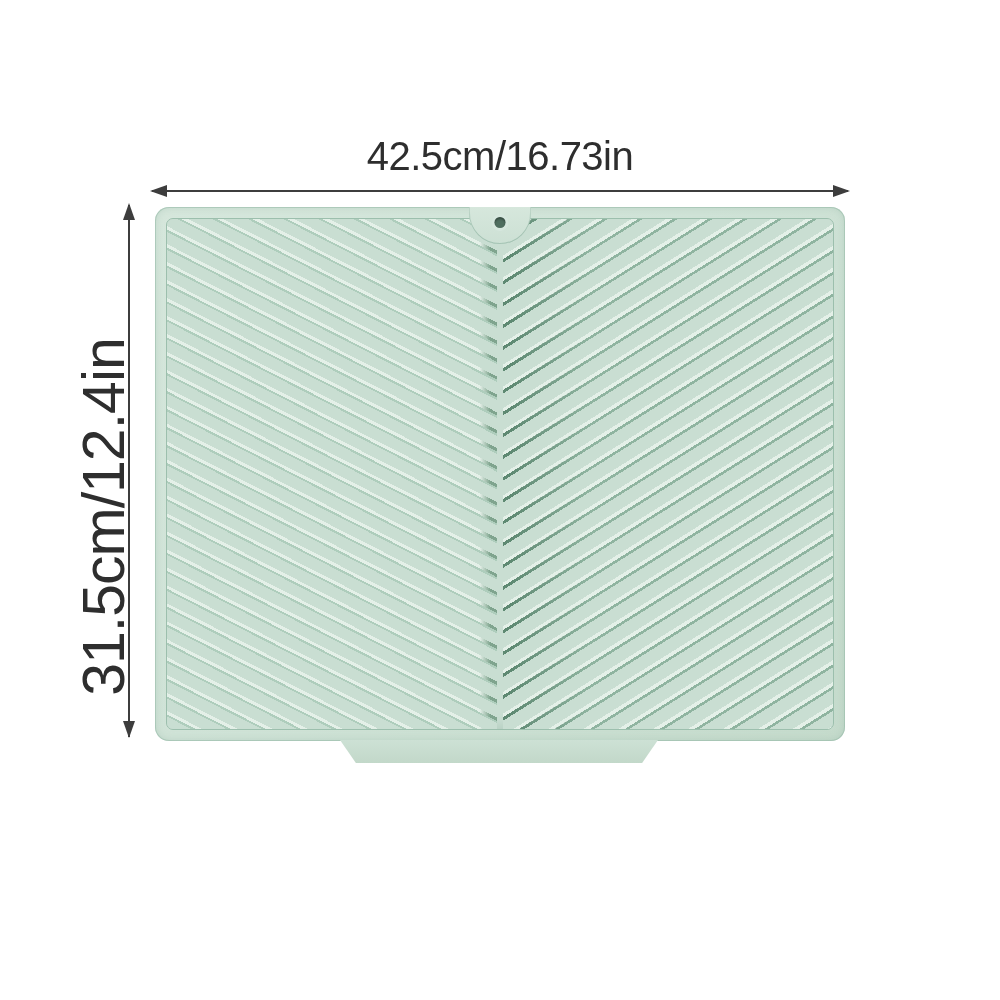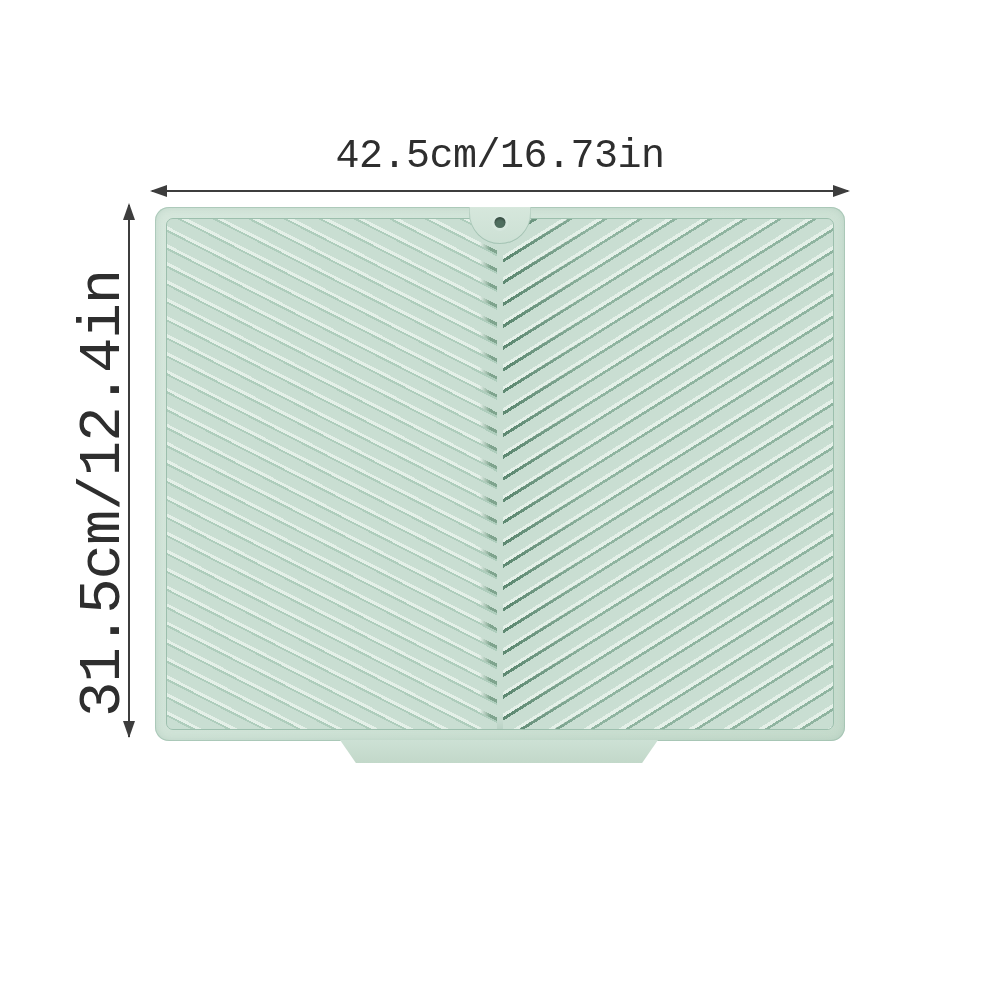--- a/index.html
+++ b/index.html
@@ -1,19 +1,19 @@
 <!DOCTYPE html>
 <html style="--background: #ffffff; --text: #2e2e2e; --dimension-line: #3d3d3d; --mat-base: #d0e3d7; --pattern-base: #c9ded2; --ridge-highlight: #e4f0e8; --ridge-shadow-left: #aecdbc; --ridge-shadow-right: #8fb4a0; --seam-shadow: #5e8972; --tip-shadow: #7fa48e; --rim-line: #9cbfad; --hole: #4f6e5f;"><head>
 <meta charset="utf-8">
 <style>
   html,body { margin:0; padding:0; background:#fff; }
   .canvas {
     position:relative; width:1000px; height:1000px; overflow:hidden;
     background: var(--background, #ffffff);
-    font-family: Liberation Mono, monospace;
+    font-family: Liberation Sans, sans-serif;
   }
 
   
   .dim-label-top {
     position:absolute; left:0; top:134px; width:1000px;
     text-align:center; font-size:40px; letter-spacing:-0.5px;
     color: var(--text, #2e2e2e); white-space:nowrap;
   }
   .dim-label-left {
     position:absolute; left:-96px; top:486px; width:400px; height:62px;

